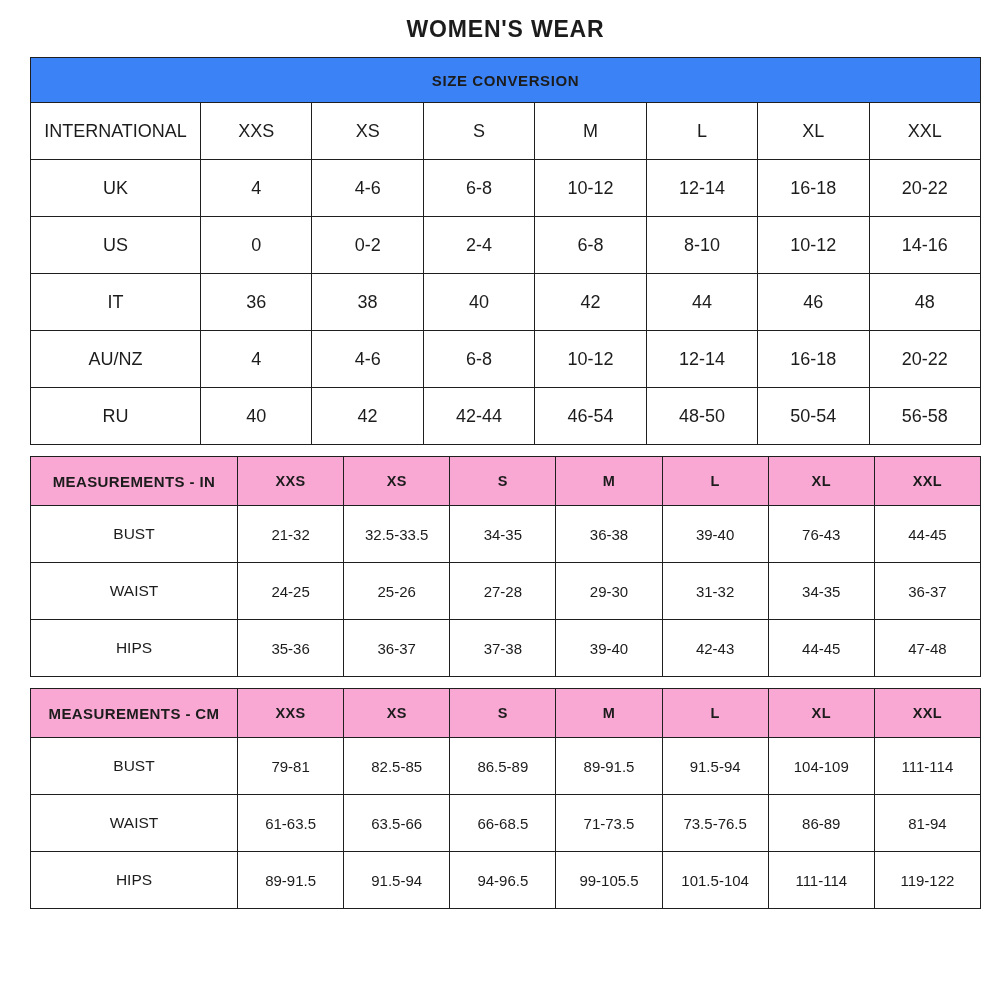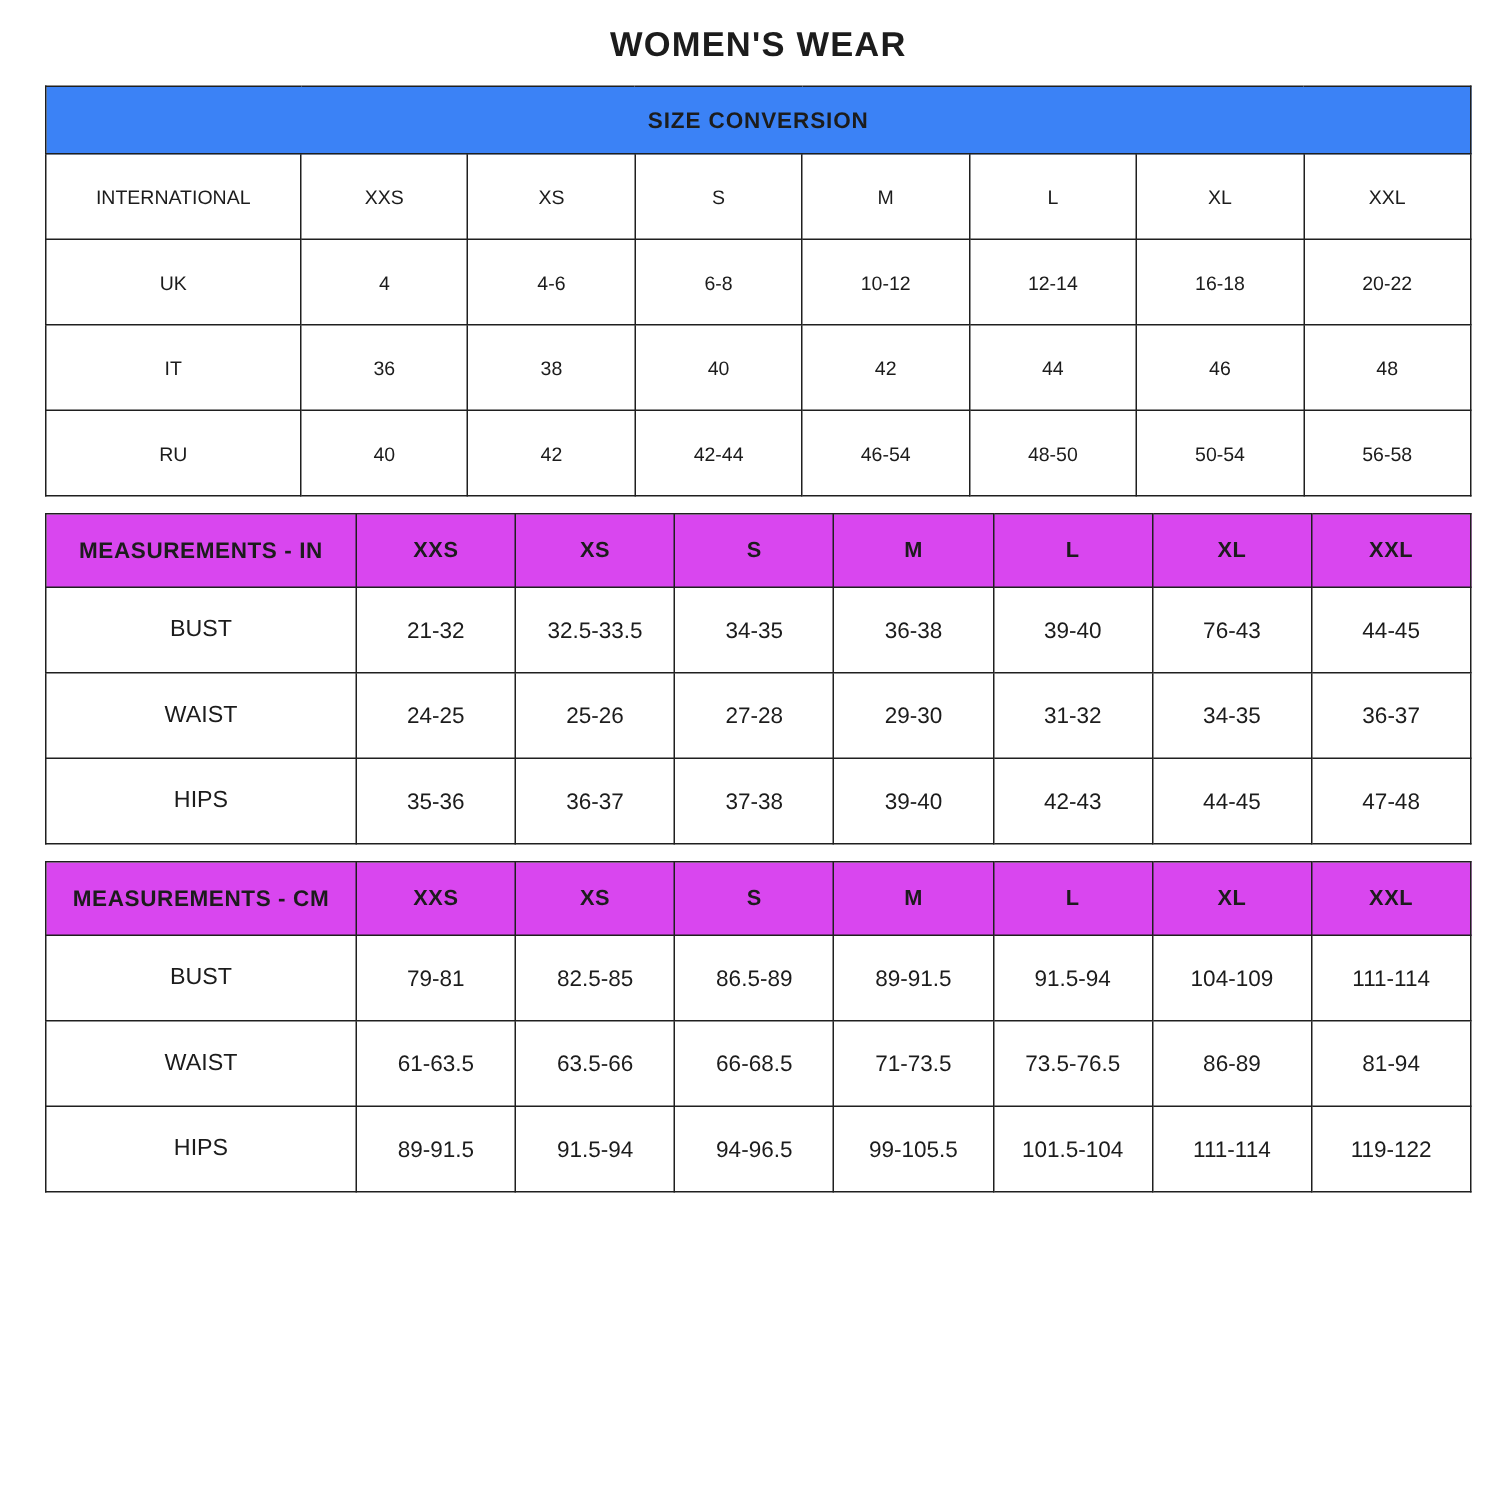--- a/index.html
+++ b/index.html
@@ -44,26 +44,26 @@
   .conv-table .span-header {
     background: #3b82f6;
     font-weight: 700;
     font-size: 15px;
     height: 45px;
     letter-spacing: 0.6px;
   }
   .conv-table tbody th,
   .conv-table tbody td {
     height: 57px;
-    font-size: 13px;
+    font-size: 18px;
   }
   .conv-table col.label-col { width: 170px; }
   
   .meas-table thead th {
-    background: #d946ef;
+    background: #f9a8d4;
     font-weight: 700;
     height: 49px;
     font-size: 14.5px;
     letter-spacing: 0.4px;
   }
   .meas-table thead th.meas-title { font-size: 15px; }
   .meas-table tbody th {
     height: 57px;
     font-size: 15.5px;
     font-weight: 400;
@@ -113,30 +113,50 @@
           <th>UK</th>
           <td>4</td>
           <td>4-6</td>
           <td>6-8</td>
           <td>10-12</td>
           <td>12-14</td>
           <td>16-18</td>
           <td>20-22</td>
         </tr>
         <tr>
+          <th>US</th>
+          <td>0</td>
+          <td>0-2</td>
+          <td>2-4</td>
+          <td>6-8</td>
+          <td>8-10</td>
+          <td>10-12</td>
+          <td>14-16</td>
+        </tr>
+        <tr>
           <th>IT</th>
           <td>36</td>
           <td>38</td>
           <td>40</td>
           <td>42</td>
           <td>44</td>
           <td>46</td>
           <td>48</td>
         </tr>
         <tr>
+          <th>AU/NZ</th>
+          <td>4</td>
+          <td>4-6</td>
+          <td>6-8</td>
+          <td>10-12</td>
+          <td>12-14</td>
+          <td>16-18</td>
+          <td>20-22</td>
+        </tr>
+        <tr>
           <th>RU</th>
           <td>40</td>
           <td>42</td>
           <td>42-44</td>
           <td>46-54</td>
           <td>48-50</td>
           <td>50-54</td>
           <td>56-58</td>
         </tr>
       </tbody>

